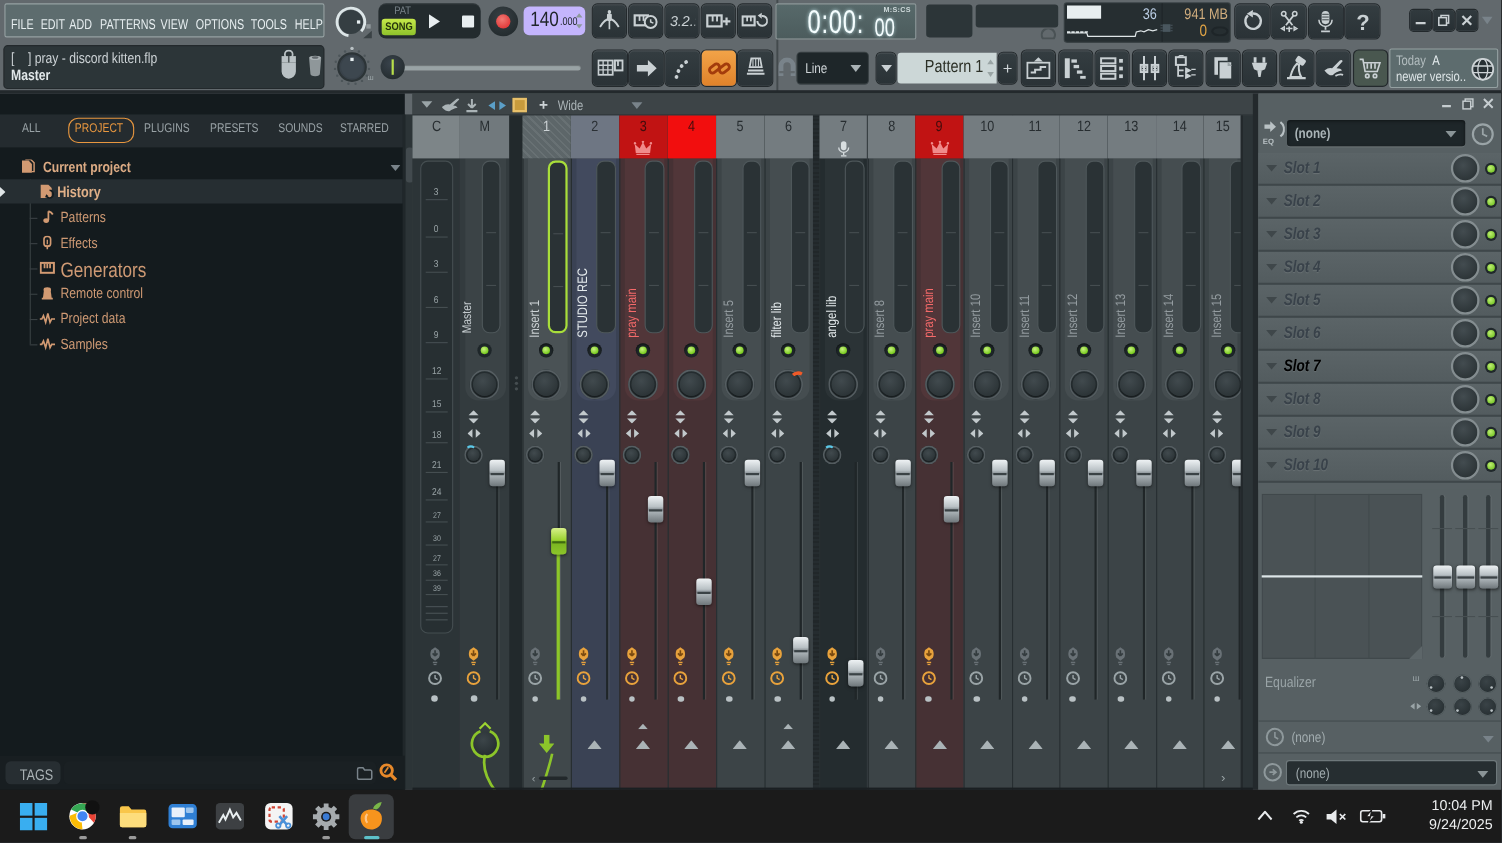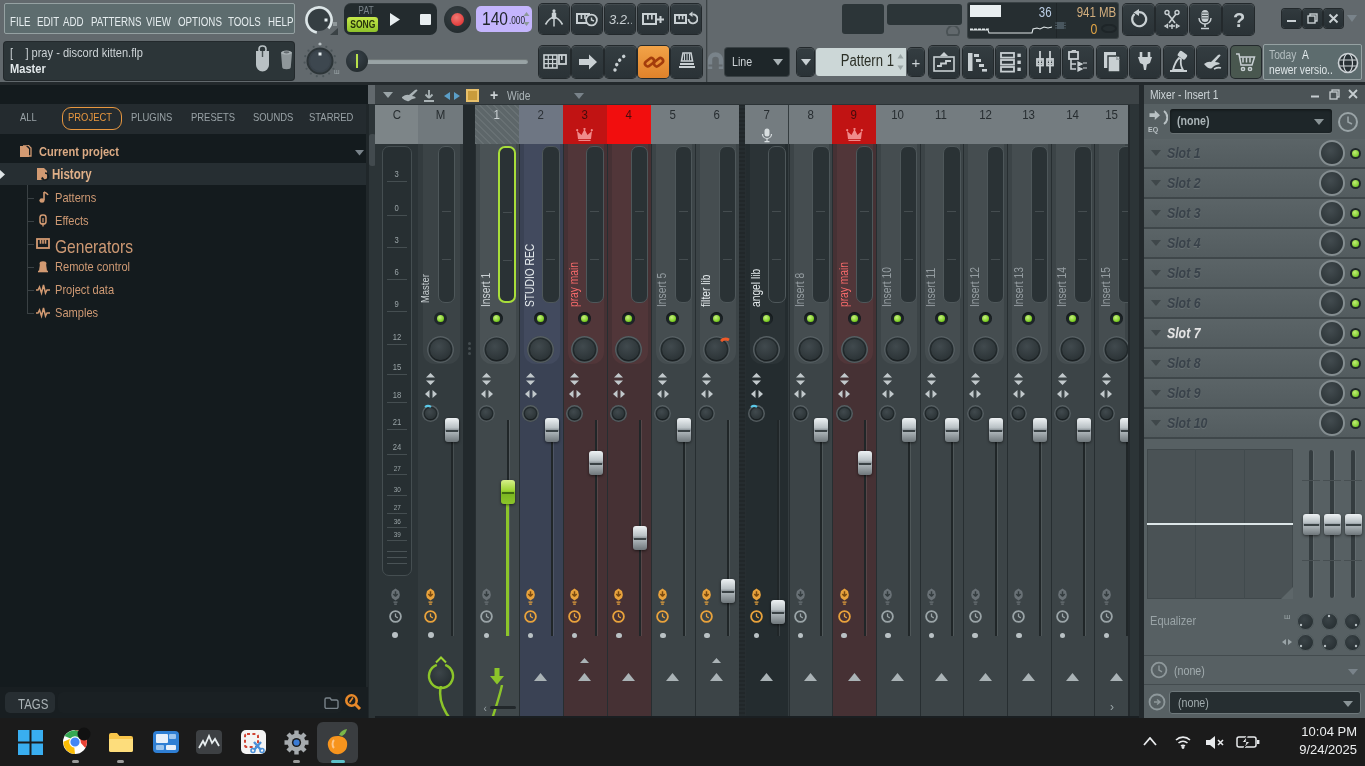--- a/index.html
+++ b/index.html
@@ -83,20 +83,25 @@
     <div class="abs ic" style="left:671px;top:4px;width:30px;height:30px;background:linear-gradient(#343d41,#2a3236);border-radius:4px;box-shadow:inset 0 1px 0 rgba(255,255,255,.07),0 0 0 1px #23292c;">
       <svg width="24" height="22" viewBox="0 0 24 22" style="">
         <rect x="1" y="7" width="11" height="8" fill="none" stroke="#c9d0d3" stroke-width="2"></rect>
         <rect x="4.4" y="7" width="1.6" height="4.4" fill="#c9d0d3"></rect>
         <rect x="7.8" y="7" width="1.6" height="4.4" fill="#c9d0d3"></rect>
         <path d="M18.5 6.5 A4.5 4.5 0 1 1 14.5 11" stroke="#c9d0d3" stroke-width="1.8" fill="none"></path>
         <path d="M18.5 3.5 L18.5 9 L14.8 6.2 Z" fill="#c9d0d3"></path>
       </svg>
     </div>
     <div class="abs" style="left:706px;top:0px;width:2px;height:84px;background:#565d60;border-left:1px solid #3c4346;"></div>
+    <div class="abs" style="left:705px;top:3px;width:128px;height:33px;background:#51625f;background:linear-gradient(#57696a,#4c5c5d);border:1px solid #8b9798;border-radius:2px;">
+      <span class="abs" style="left:28px;top:0px;font-size:30px;font-weight:400;color:#f4fdfe;text-shadow:0 0 4px rgba(215,250,255,.9);letter-spacing:1px;"><span class="cond" style="transform:scaleX(.72);">0:00:</span></span>
+      <span class="abs" style="left:89px;top:8px;font-size:23px;color:#f4fdfe;text-shadow:0 0 4px rgba(215,250,255,.9);"><span class="cond" style="transform:scaleX(.72);">00</span></span>
+      <span class="abs" style="right:4px;top:2px;font-size:6.5px;font-weight:bold;color:#cfdadb;letter-spacing:.3px;">M:S:CS</span>
+    </div>
     <div class="abs" style="left:842px;top:4px;width:42px;height:30px;background:#2c3538;border-radius:3px;"></div>
     <div class="abs" style="left:887px;top:4px;width:75px;height:21px;background:#2c3538;border-radius:3px;"></div>
     <svg width="14" height="10" viewBox="0 0 14 10" style="position:absolute;left:946px;top:26px;">
       <path d="M2 9 A6 6 0 1 1 12 9 Z" fill="none" stroke="#4a5255" stroke-width="2"></path>
     </svg>
     <div class="abs" style="left:968px;top:2.5px;width:150px;height:35px;background:#262e31;border-radius:2px;box-shadow:0 0 0 1px #3a4245;"></div>
     <div class="abs" style="left:970px;top:5px;width:31px;height:12px;background:#e8eef0;"></div>
     <div class="abs" style="left:1012px;top:3px;width:40px;height:16px;color:#bccfe6;font-size:14px;text-align:right;">
       <span style="position:absolute;right:0;top:1px;"><span class="cond" style="transform-origin:right center;">36</span></span>
     </div>
@@ -1367,26 +1372,20 @@
       <path d="M14 0 q-2 10 -10 34" stroke="#8cc52a" stroke-width="2.4" fill="none"></path>
     </svg>
     <div class="abs" style="left:490.45000000000005px;top:706px;width:26px;height:3px;background:#22282b;border-radius:2px;"></div>
     <div class="abs" style="left:483.45000000000005px;top:703px;width:6px;height:9px;color:#9aa4a7;font-size:10px;">‹</div>
     <div class="abs" style="left:1110px;top:700px;width:12px;height:14px;color:#9aa4a7;font-size:12px;">›</div>
     <div class="abs" style="left:1128px;top:105px;width:11px;height:613px;background:#2c3437;"></div>
     <div class="abs" style="left:1128px;top:105px;width:2px;height:613px;background:#23292c;"></div>
     <div class="abs" style="left:1139px;top:85px;width:5px;height:633px;background:#23292c;"></div>
     <div class="abs" style="left:375px;top:715.5px;width:764px;height:2.5px;background:#1a1f22;"></div>
     <div class="abs" style="left:1144px;top:85px;width:221px;height:633px;background:#576063;"></div>
-    <div class="abs" style="left:1144px;top:85px;width:221px;height:19px;background:#4b5356;">
-      <span class="abs" style="left:6px;top:3px;font-size:12.5px;color:#ced5d8;"><span class="cond">Mixer - Insert 1</span></span>
-      <svg width="10" height="10" viewBox="0 0 10 10" style="position:absolute;left:168px;top:88px;">
-        <path d="M1 7 H9" stroke="#c6cdd0" stroke-width="2"></path>
-      </svg>
-    </div>
     <svg width="10" height="10" viewBox="0 0 10 10" style="position:absolute;left:1310px;top:89px;">
       <path d="M1 7.5 H9" stroke="#c6cdd0" stroke-width="2"></path>
     </svg>
     <svg width="11" height="11" viewBox="0 0 11 11" style="position:absolute;left:1329px;top:89px;">
       <rect x="3" y="1" width="7" height="7" fill="none" stroke="#c6cdd0" stroke-width="1.3"></rect>
       <rect x="1" y="3" width="7" height="7" fill="#4b5356" stroke="#c6cdd0" stroke-width="1.3"></rect>
     </svg>
     <svg width="10" height="10" viewBox="0 0 10 10" style="position:absolute;left:1348px;top:89px;">
       <path d="M1 1 L9 9 M9 1 L1 9" stroke="#c6cdd0" stroke-width="1.8"></path>
     </svg>
@@ -1457,21 +1456,21 @@
     </svg>
     <div class="abs" style="left:1167px;top:294px;width:80px;height:18px;color:#39424a;font-size:15px;font-weight:bold;font-style:italic;text-shadow:0 1px 1px rgba(255,255,255,.12);"><span class="cond">Slot 6</span></div>
     <div class="abs" style="left:1319px;top:290px;width:26px;height:26px;border-radius:50%;background:radial-gradient(circle at 42% 38%,#434c50,#2c3437 75%);border:2px solid #848d90;"></div>
     <div class="abs" style="left:1350px;top:298px;width:11px;height:11px;border-radius:50%;background:#20282b;"></div>
     <div class="abs" style="left:1352px;top:300px;width:7px;height:7px;border-radius:50%;background:radial-gradient(circle at 40% 35%,#c0ee72,#7ecb30 70%);"></div>
     <div class="abs" style="left:1144px;top:319px;width:221px;height:28px;background:linear-gradient(#5b6467,#535c5f);"></div>
     <div class="abs" style="left:1144px;top:347px;width:221px;height:2px;background:#3f474a;"></div>
     <svg width="11" height="8" viewBox="0 0 11 8" style="position:absolute;left:1151px;top:329px;">
       <path d="M0 1 H10 L5 7 Z" fill="#3f474a"></path>
     </svg>
-    <div class="abs" style="left:1167px;top:324px;width:80px;height:18px;color:#e5e5e5;font-size:15px;font-weight:bold;font-style:italic;text-shadow:0 1px 1px rgba(255,255,255,.12);"><span class="cond">Slot 7</span></div>
+    <div class="abs" style="left:1167px;top:324px;width:80px;height:18px;color:#000000;font-size:15px;font-weight:bold;font-style:italic;text-shadow:0 1px 1px rgba(255,255,255,.12);"><span class="cond">Slot 7</span></div>
     <div class="abs" style="left:1319px;top:320px;width:26px;height:26px;border-radius:50%;background:radial-gradient(circle at 42% 38%,#434c50,#2c3437 75%);border:2px solid #848d90;"></div>
     <div class="abs" style="left:1350px;top:328px;width:11px;height:11px;border-radius:50%;background:#20282b;"></div>
     <div class="abs" style="left:1352px;top:330px;width:7px;height:7px;border-radius:50%;background:radial-gradient(circle at 40% 35%,#c0ee72,#7ecb30 70%);"></div>
     <div class="abs" style="left:1144px;top:349px;width:221px;height:28px;background:linear-gradient(#5b6467,#535c5f);"></div>
     <div class="abs" style="left:1144px;top:377px;width:221px;height:2px;background:#3f474a;"></div>
     <svg width="11" height="8" viewBox="0 0 11 8" style="position:absolute;left:1151px;top:359px;">
       <path d="M0 1 H10 L5 7 Z" fill="#3f474a"></path>
     </svg>
     <div class="abs" style="left:1167px;top:354px;width:80px;height:18px;color:#39424a;font-size:15px;font-weight:bold;font-style:italic;text-shadow:0 1px 1px rgba(255,255,255,.12);"><span class="cond">Slot 8</span></div>
     <div class="abs" style="left:1319px;top:350px;width:26px;height:26px;border-radius:50%;background:radial-gradient(circle at 42% 38%,#434c50,#2c3437 75%);border:2px solid #848d90;"></div>

